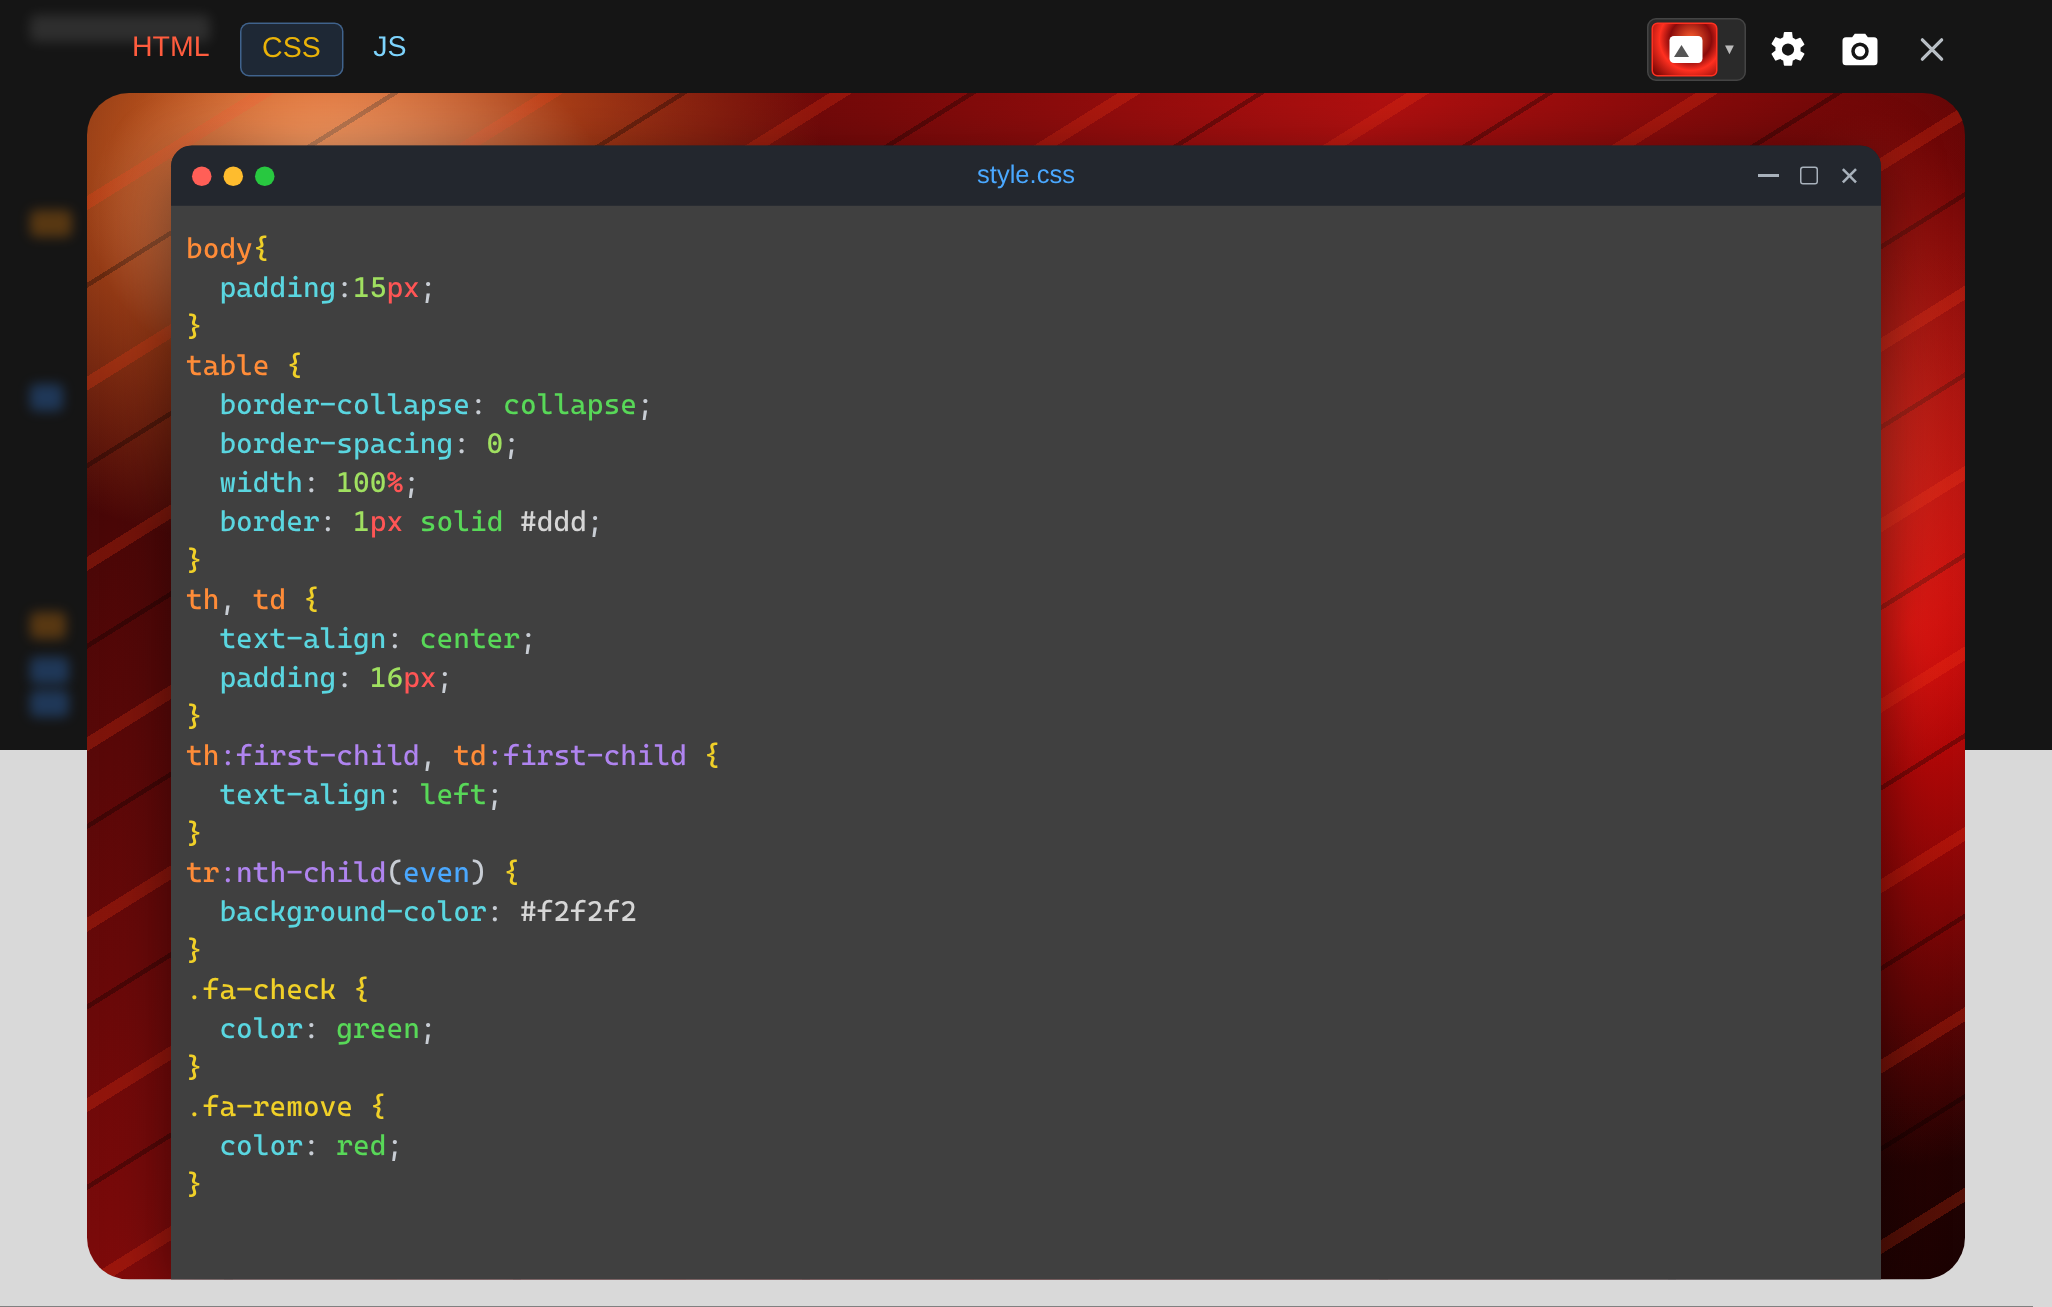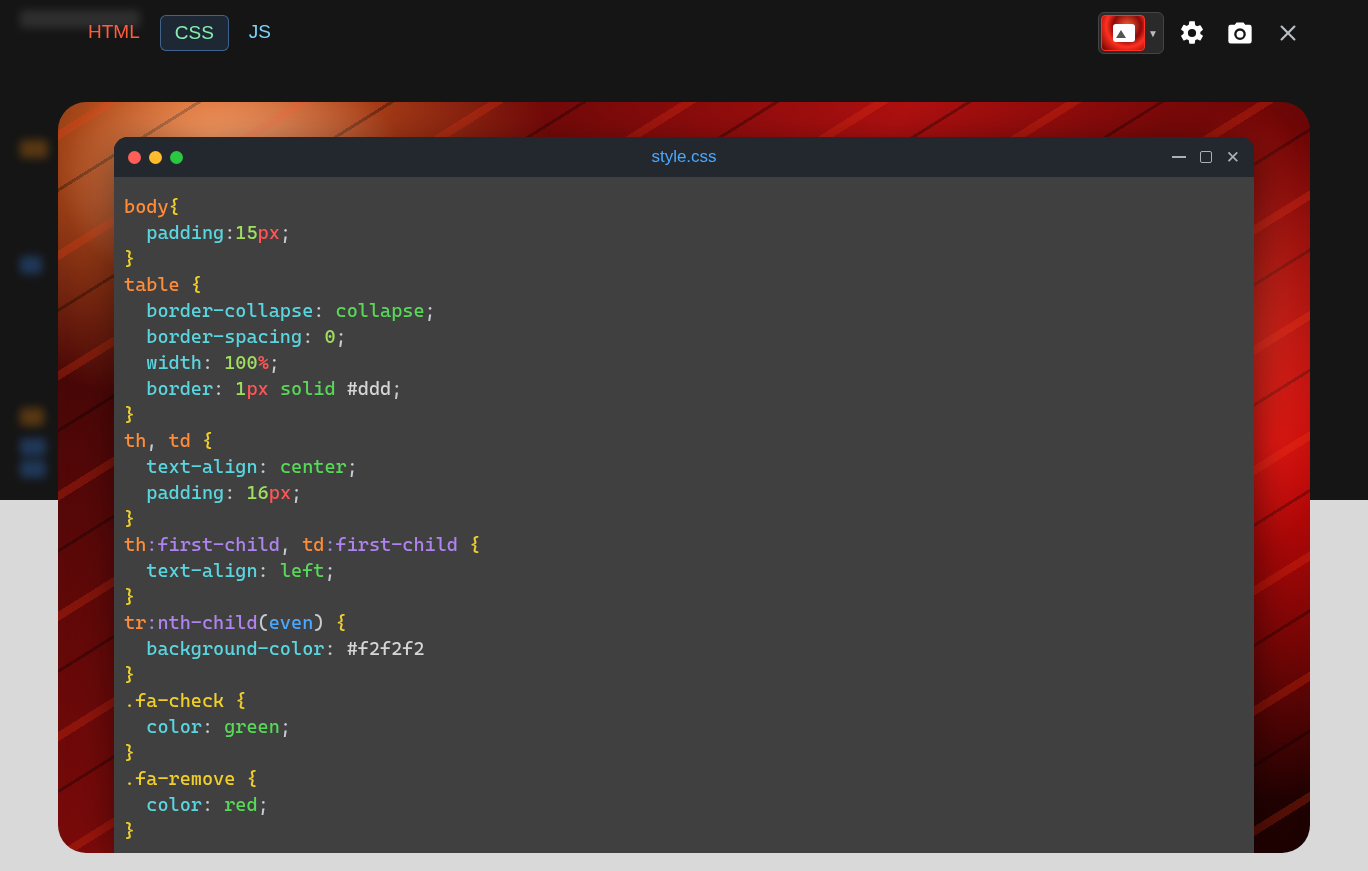--- a/index.html
+++ b/index.html
@@ -43,21 +43,21 @@
     }
     .tab {
       padding: 6px 14px;
       font-size: 19px;
       font-weight: 400;
       border-radius: 6px;
       cursor: pointer;
     }
     .tab-html { color: #ff5c3e; }
     .tab-css {
-      color: #86efac;
+      color: #eab308;
       background: rgba(70,130,200,0.18);
       border: 1px solid rgba(100,160,230,0.5);
     }
     .tab-js { color: #7dd3fc; }
     .app-bar-right {
       margin-left: auto;
       display: flex;
       align-items: center;
       gap: 8px;
     }
@@ -120,21 +120,20 @@
       left: 58px;
       right: 58px;
       bottom: 18px;
       border-radius: 28px;
       overflow: hidden;
       background:
         radial-gradient(ellipse 500px 390px at 12% 5%, rgba(255,120,40,0.95), transparent 68%),
         radial-gradient(ellipse 380px 620px at 97% 45%, rgba(230,10,10,0.92), transparent 58%),
         radial-gradient(ellipse 720px 480px at 50% 100%, rgba(160,0,0,0.88), transparent 62%),
         linear-gradient(125deg, #2a0505 0%, #7a0a0a 30%, #b01010 48%, #5a0505 72%, #1a0202 100%);
-      margin-top: 40px;
     }
     .stage::before {
       content: "";
       position: absolute;
       inset: 0;
       background:
         repeating-linear-gradient(-32deg,
           rgba(0,0,0,0.42) 0px, rgba(0,0,0,0.42) 3px,
           transparent 3px, transparent 44px,
           rgba(255,60,20,0.32) 44px, rgba(255,60,20,0.32) 52px,

